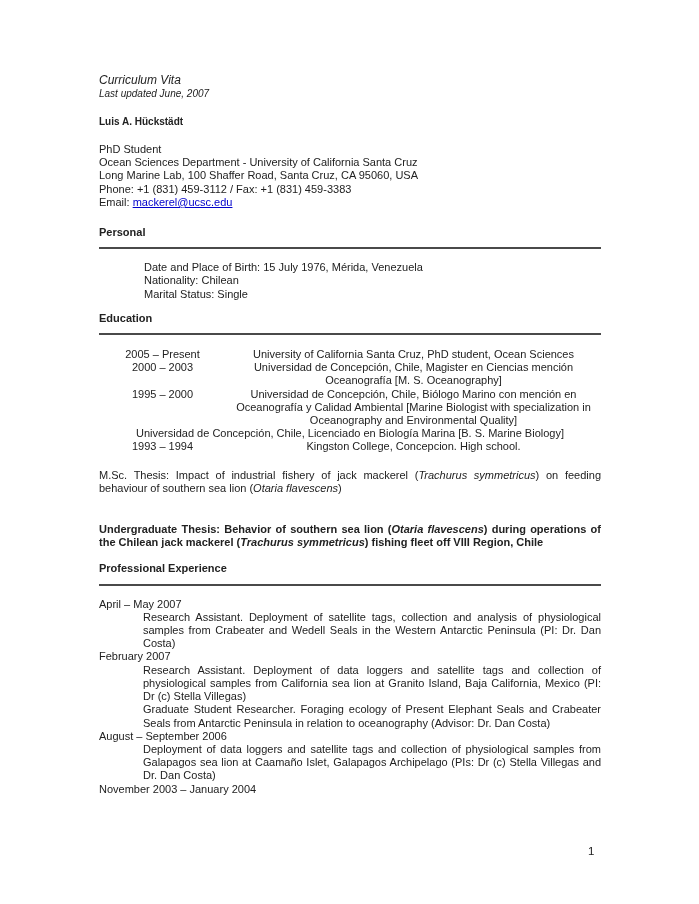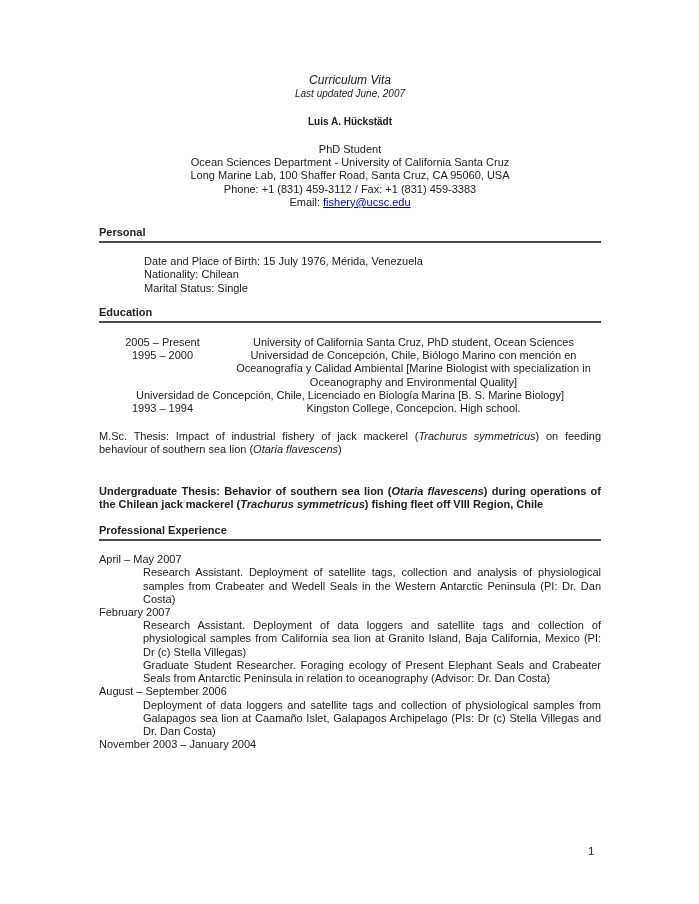--- a/index.html
+++ b/index.html
@@ -12,34 +12,34 @@
   }
   .page {
     position: relative;
     width: 699px; height: 904px;
     background: #ffffff;
     padding: 73px 98px 0 99px;
     font-size: 11px;
     line-height: 13.2px;
   }
   
-  .doc-header { text-align: center; }
+  .doc-header { text-align: left; }
   .doc-title { font-style: italic; font-size: 12px; line-height: 14px; }
   .doc-updated { font-style: italic; font-size: 10px; line-height: 11px; margin-top: 1px; }
   .person-name { font-weight: bold; font-size: 10px; line-height: 14px; margin-top: 16px; }
   .contact { margin-top: 14px; }
   .contact > div { line-height: 13.2px; }
   .email-link { color: #0000cc; text-decoration: underline; cursor: pointer; }
   
   .sec-heading {
     font-weight: bold;
     font-size: 11px;
     line-height: 13.2px;
     border-bottom: 2px solid #4a4a4a;
-    padding-bottom: 2px;
+    padding-bottom: 8px;
   }
   .h-personal   { margin-top: 17px; }
   .h-education  { margin-top: 11px; }
   .h-experience { margin-top: 13px; }
   
   .personal-items { margin-top: 12px; padding-left: 45px; }
   
   .edu-table { margin-top: 13px; text-align: center; }
   .edu-row { display: flex; }
   .edu-period { flex: 0 0 127px; }
@@ -66,36 +66,40 @@
 
   <div class="doc-header">
     <div class="doc-title">Curriculum Vita</div>
     <div class="doc-updated">Last updated June, 2007</div>
     <div class="person-name">Luis A. Hückstädt</div>
     <div class="contact">
       <div>PhD Student</div>
       <div>Ocean Sciences Department - University of California Santa Cruz</div>
       <div>Long Marine Lab, 100 Shaffer Road, Santa Cruz, CA 95060, USA</div>
       <div>Phone: +1 (831) 459-3112 / Fax: +1 (831) 459-3383</div>
-      <div><span>Email: </span><a class="email-link">fishery@ucsc.edu</a></div>
+      <div><span>Email: </span><a class="email-link">mackerel@ucsc.edu</a></div>
     </div>
   </div>
 
   <div class="sec-heading h-personal">Personal</div>
   <div class="personal-items">
     <div>Date and Place of Birth: 15 July 1976, Mérida, Venezuela</div>
     <div>Nationality: Chilean</div>
     <div>Marital Status: Single</div>
   </div>
 
   <div class="sec-heading h-education">Education</div>
   <div class="edu-table">
     <div class="edu-row">
       <div class="edu-period">2005 – Present</div>
       <div class="edu-desc">University of California Santa Cruz, PhD student, Ocean Sciences</div>
+    </div>
+    <div class="edu-row">
+      <div class="edu-period">2000 – 2003</div>
+      <div class="edu-desc">Universidad de Concepción, Chile, Magister en Ciencias mención Oceanografía [M. S. Oceanography]</div>
     </div>
     <div class="edu-row">
       <div class="edu-period">1995 – 2000</div>
       <div class="edu-desc">Universidad de Concepción, Chile, Biólogo Marino con mención en Oceanografía y Calidad Ambiental [Marine Biologist with specialization in Oceanography and Environmental Quality]</div>
     </div>
     <div class="edu-row">
       <div class="edu-desc">Universidad de Concepción, Chile, Licenciado en Biología Marina [B. S. Marine Biology]</div>
     </div>
     <div class="edu-row">
       <div class="edu-period">1993 – 1994</div>

